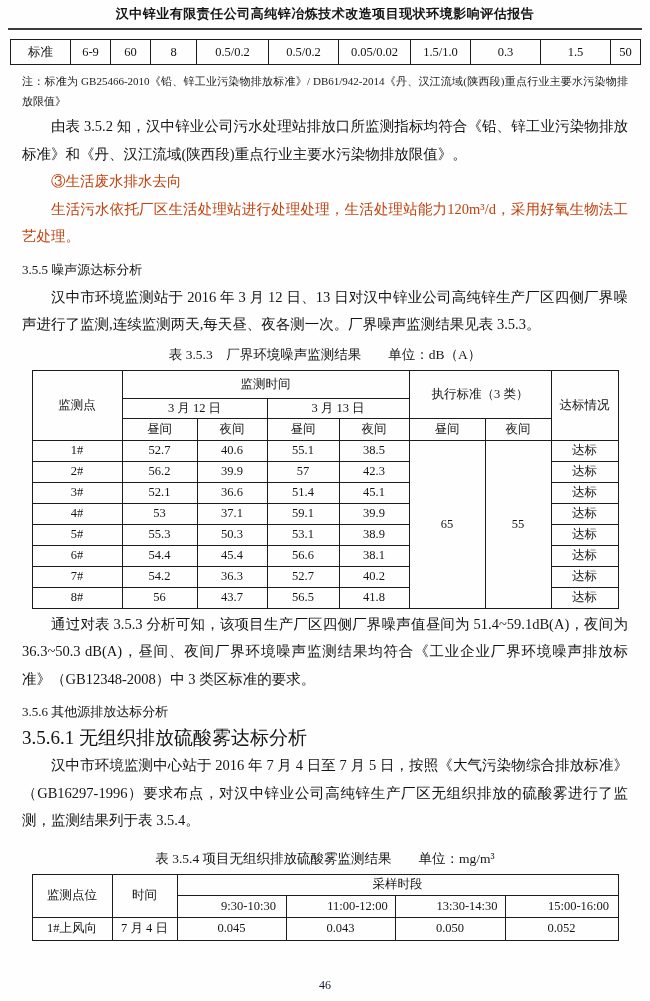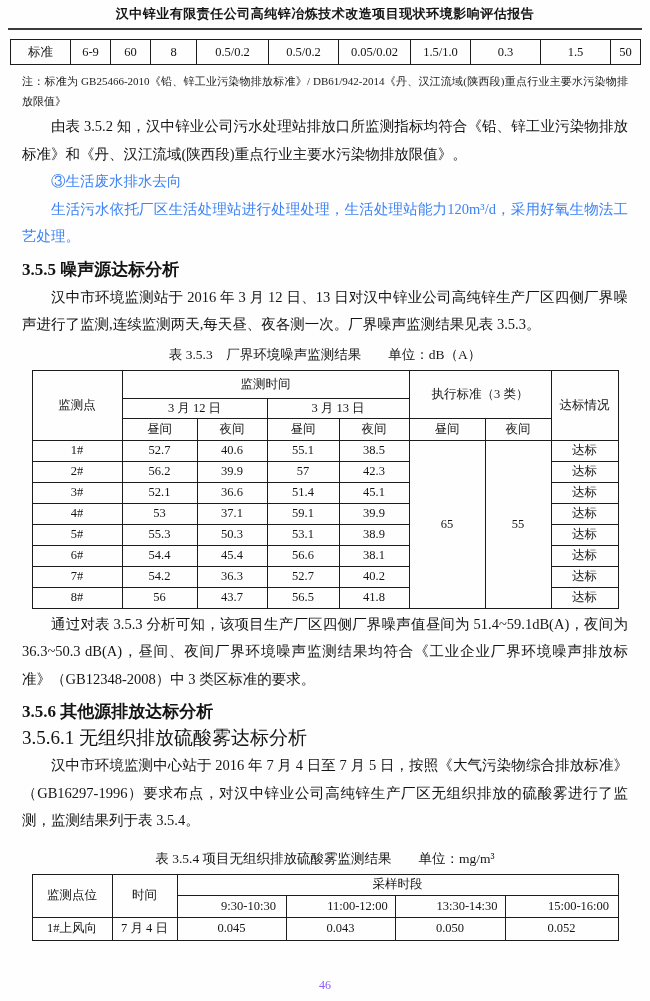--- a/index.html
+++ b/index.html
@@ -15,41 +15,41 @@
   td, th { border:1px solid #1c1c1c; text-align:center; vertical-align:middle;
            font-weight:normal; padding:0 2px; overflow:hidden; }
 
   .standards-table { width:630px; margin:9px -12px 0 -12px; font-size:12.5px;padding-left:8px; }
   .standards-table td { height:24px; }
 
   .note { font-size:11px; line-height:20px; margin-top:6px; text-align:justify; color:#1a1a1a; }
 
   .para { font-size:14.5px; line-height:27.5px; text-align:justify; text-indent:2em; margin:0; }
   .m-top { margin-top:2px; }
-  .blue { color:#3b82f6; }
+  .blue { color:#c2410c; }
   .sub-blue { font-size:14.5px; line-height:27.5px; text-indent:2em; margin:0; }
 
-  .h-bold { font-size:17px; font-weight:bold; margin:7px 0 2px 0; line-height:24px; }
+  .h-bold { font-size:13px; font-weight:normal; margin:7px 0 2px 0; line-height:24px; }
   .h-reg  { font-size:19px; font-weight:normal; margin:2px 0 2px 0; line-height:24px; }
 
   .caption { text-align:center; font-size:13.5px; margin:6px 0 5px 0; line-height:20px; }
 
   .noise-table { width:586px; margin:0 auto; font-size:12.5px; }
   .noise-table .hr1 th { height:27px; }
   .noise-table .hr2 th { height:19px; }
   .noise-table .hr3 th { height:21px; }
   .noise-table td { height:20px; }
 
   .acid-table { width:586px; margin:0 auto; font-size:12.5px; }
   .acid-table .hr1 th { height:20px; }
   .acid-table .hr2 th { height:21px;padding-left:36px; }
   .acid-table td { height:22px; }
 
   .page-number { position:absolute; bottom:8px; left:0; right:0; text-align:center;
-                 font-size:12px; color:#8b5cf6; }
+                 font-size:12px; color:#0f172a; }
 </style>
 </head>
 <body>
 
 <div class="page">
 
   <div class="doc-header">
     <div class="doc-title">汉中锌业有限责任公司高纯锌冶炼技术改造项目现状环境影响评估报告</div>
   </div>
 

